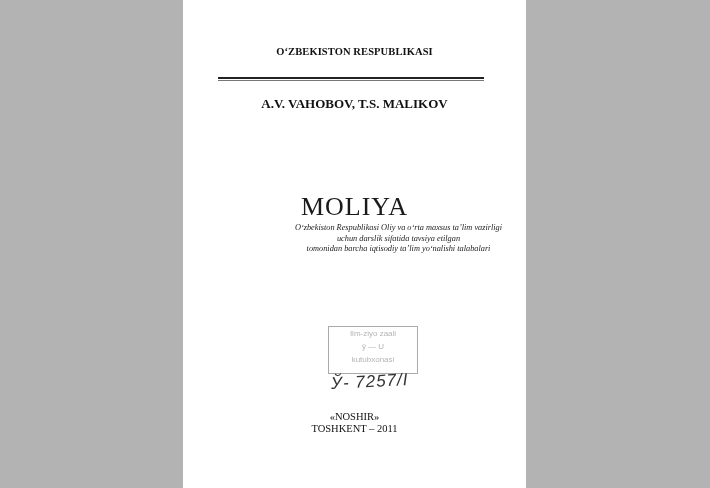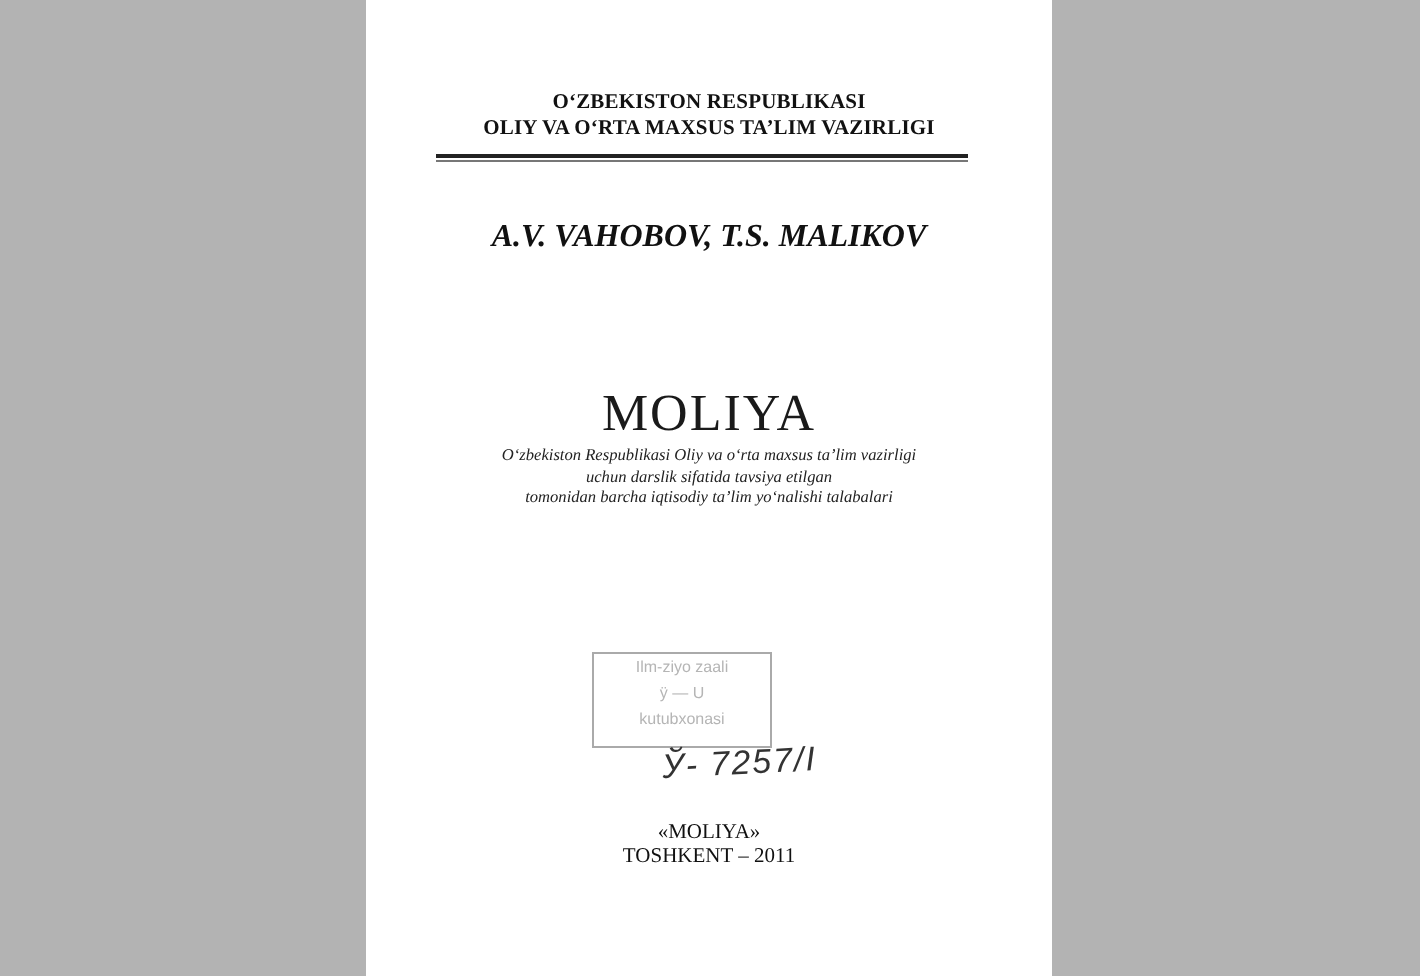--- a/index.html
+++ b/index.html
@@ -16,29 +16,29 @@
   }
   .abs { position: absolute; left: 0; width: 343px; text-align: center; color: #111; }
   .ministry {
     top: 45px; font-weight: bold; font-size: 10.5px; line-height: 13px; letter-spacing: 0.1px;
   }
   .rule {
     position: absolute; left: 35px; width: 266px; top: 77px; height: 4px;
   }
   .rule .l1 { height: 2px; background: #222; }
   .rule .l2 { height: 1px; margin-top: 1px; background: #777; }
-  .authors { top: 110px; font-weight: bold; font-size: 16px; font-style: italic; }
+  .authors { top: 96px; font-weight: bold; font-size: 13px; }
   .title {
     top: 192px; font-size: 26px; letter-spacing: 1px; color: #1a1a1a;
   }
   .subtitle {
-    top: 223px; font-style: italic; font-size: 8.3px; line-height: 10.5px; color: #222;
+    top: 223px; font-style: italic; font-size: 8.3px; line-height: 10.5px; color: #222; margin-left: 44px;
   }
   .stamp {
-    position: absolute; left: 113px; top: 326px; width: 88px; height: 46px;
+    position: absolute; left: 145px; top: 326px; width: 88px; height: 46px;
     border: 1px solid #aaa;
     font-family: "Liberation Sans", sans-serif; font-size: 8px; color: #b5b5b5;
     text-align: center; line-height: 13px;
   }
   .stamp div { white-space: nowrap; }
   .handwritten {
     position: absolute; left: 148px; top: 372px;
     font-family: "Liberation Sans", sans-serif; font-style: italic;
     font-size: 17px; color: #333; letter-spacing: 1px;
     transform: rotate(-3deg);
@@ -48,21 +48,20 @@
     top: 474px; font-family: "Liberation Sans", sans-serif; font-size: 7.5px; color: #222;
   }
 </style>
 </head>
 <body>
 
 <div class="page">
 
   <div class="abs ministry">
     <div>O‘ZBEKISTON RESPUBLIKASI</div>
-    <div>OLIY VA O‘RTA MAXSUS TA’LIM VAZIRLIGI</div>
   </div>
 
   <div class="rule">
     <div class="l1"></div>
       <div class="l2"></div>
   </div>
 
   <div class="abs authors">A.V. VAHOBOV,  T.S. MALIKOV</div>
 
   <div class="abs title">MOLIYA</div>
@@ -75,18 +74,18 @@
 
   <div class="stamp">
     <div>Ilm-ziyo zaali</div>
     <div>ÿ  — U</div>
     <div>kutubxonasi</div>
   </div>
 
   <div class="handwritten">Ў- 7257/I</div>
 
   <div class="abs publisher">
-    <div>«MOLIYA»</div>
+    <div>«NOSHIR»</div>
     <div>TOSHKENT – 2011</div>
   </div>
 
 
 </div>
 
 </body></html>

